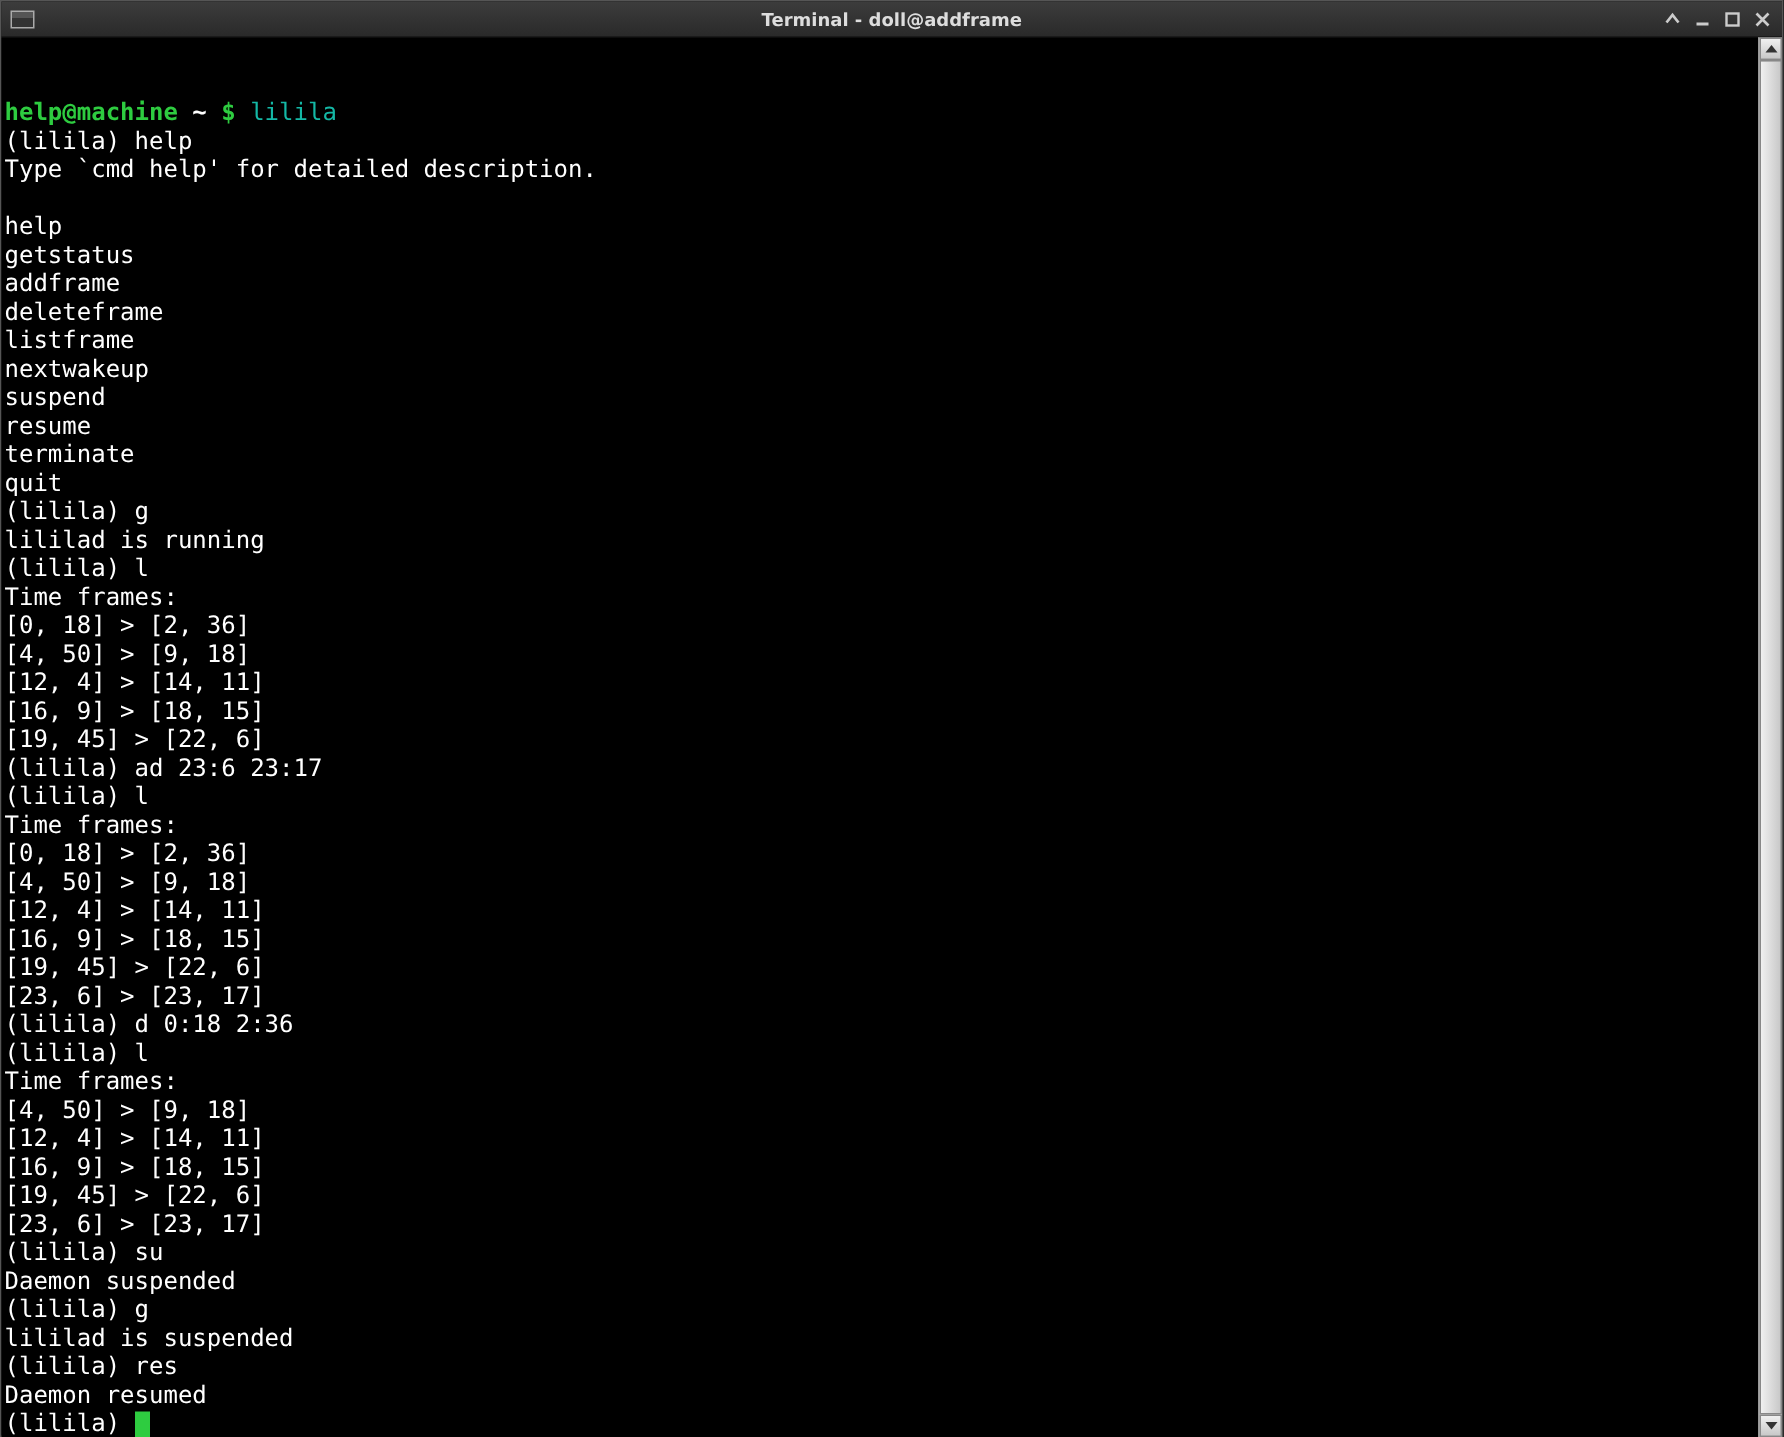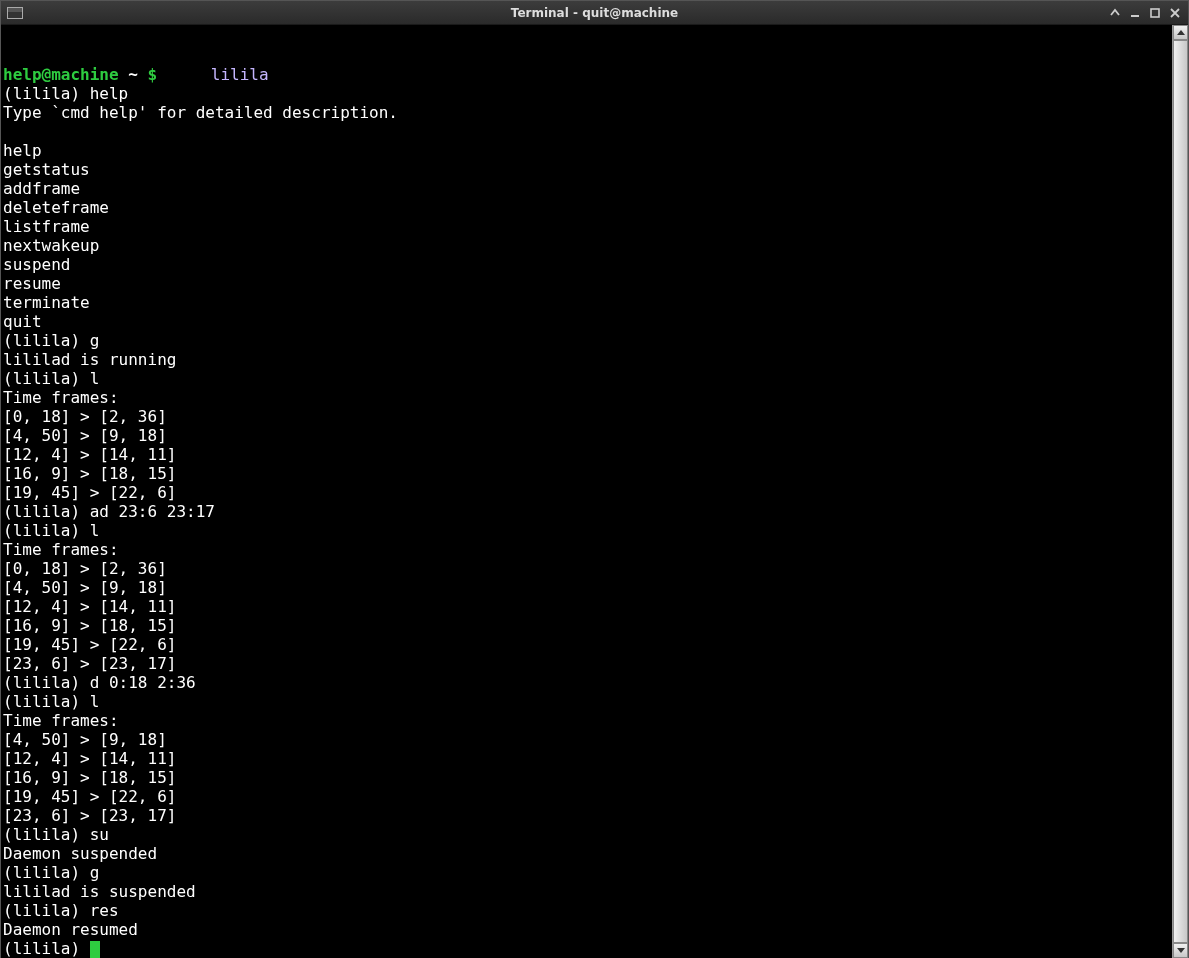--- a/index.html
+++ b/index.html
@@ -80,21 +80,21 @@
     margin: 0;
     font-family: "DejaVu Sans Mono", "Liberation Mono", monospace;
     font-size: 16px;
     line-height: 19px;
     color: #fff;
     white-space: pre;
   }
   .prompt-user { color: #2ecc40; font-weight: bold; }
   .prompt-sym  { color: #2ecc40; font-weight: bold; }
   .prompt-path { color: #fff; font-weight: bold; }
-  .cmd-typed   { color: #c4b5fd; margin-left: 44px; }
+  .cmd-typed   { color: #14b8a6; }
   .cursor {
     display: inline-block;
     width: 10px;
     height: 17px;
     background: #2ecc40;
     vertical-align: text-bottom;
   }
   .scrollbar {
     width: 15px;
     background: #d6d6d6;
@@ -134,21 +134,21 @@
   }
   .tri.up   { border-bottom: 5px solid #333; }
   .tri.down { border-top: 5px solid #333; }
 </style>
 </head>
 <body>
 
 <div class="window">
   <div class="titlebar">
     <div class="app-icon"></div>
-    <div class="title">Terminal - quit@machine</div>
+    <div class="title">Terminal - doll@addframe</div>
     <div class="controls">
       <div class="ctrl">
         <svg width="10" height="10" viewBox="0 0 10 10">
             <path d="M1 7 L5 2 L9 7" fill="none" stroke="#ccc" stroke-width="1.8"></path>
           </svg>
       </div>
       <div class="ctrl">
         <svg width="10" height="10" viewBox="0 0 10 10">
             <rect x="1" y="7" width="8" height="2" fill="#ccc"></rect>
           </svg>

